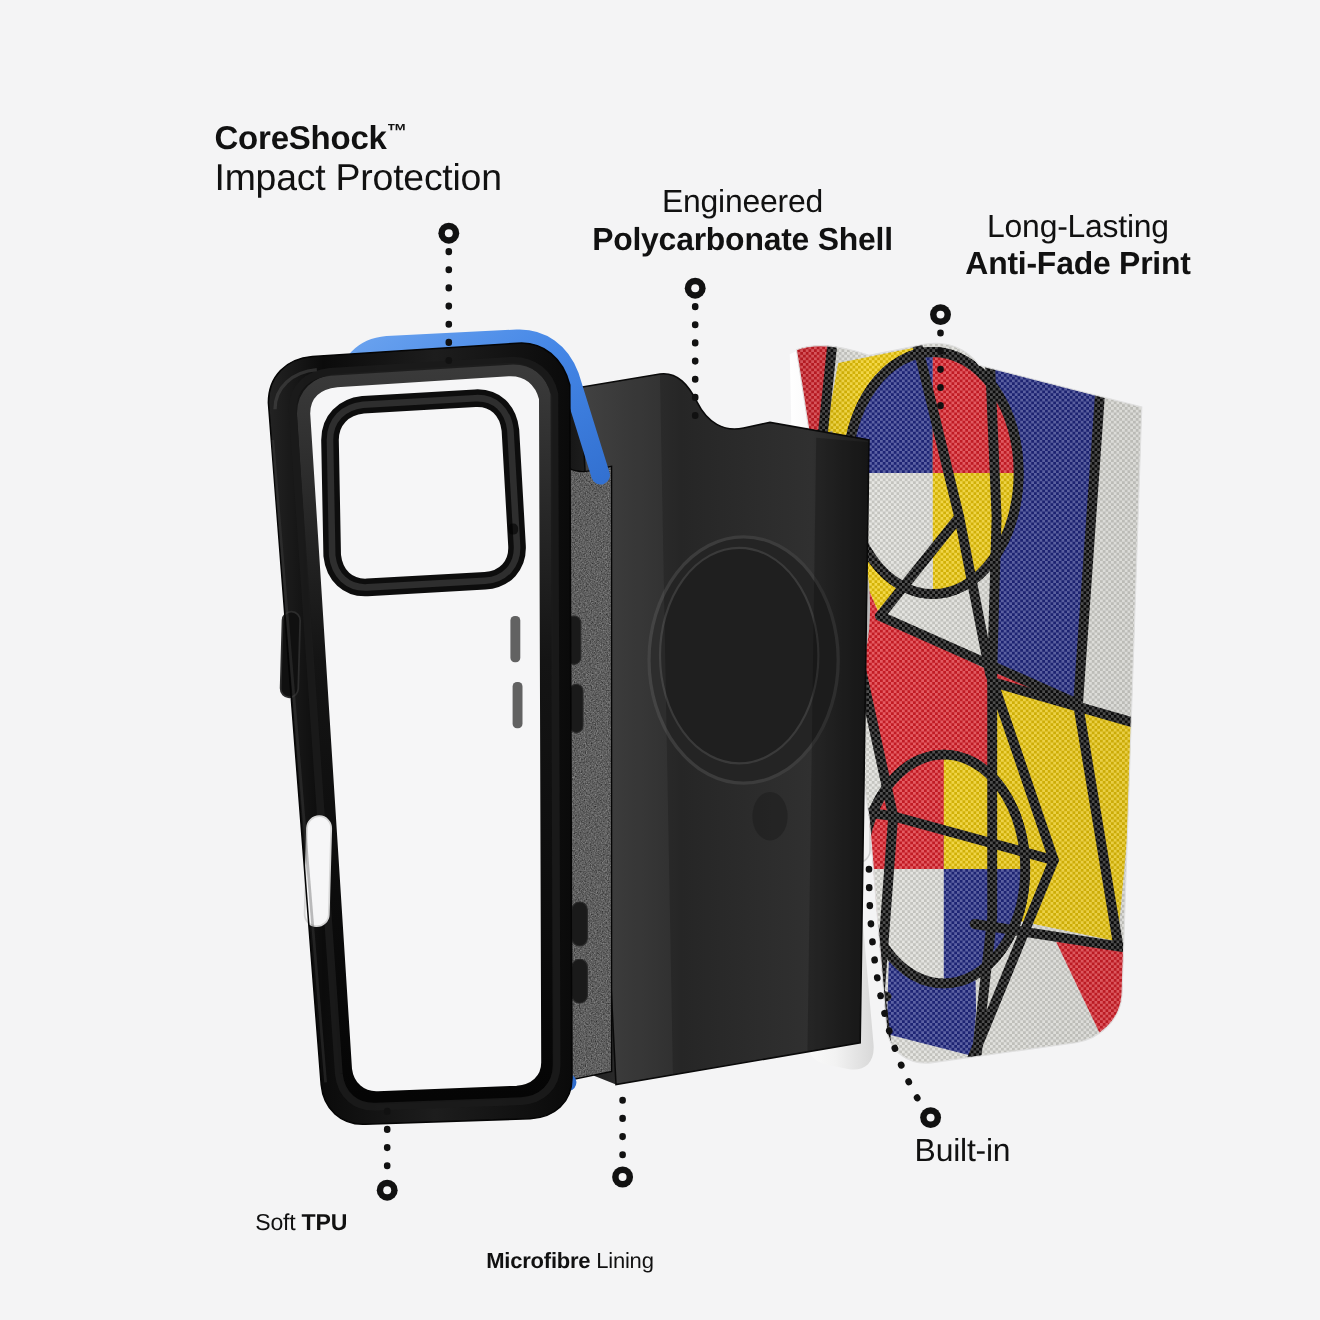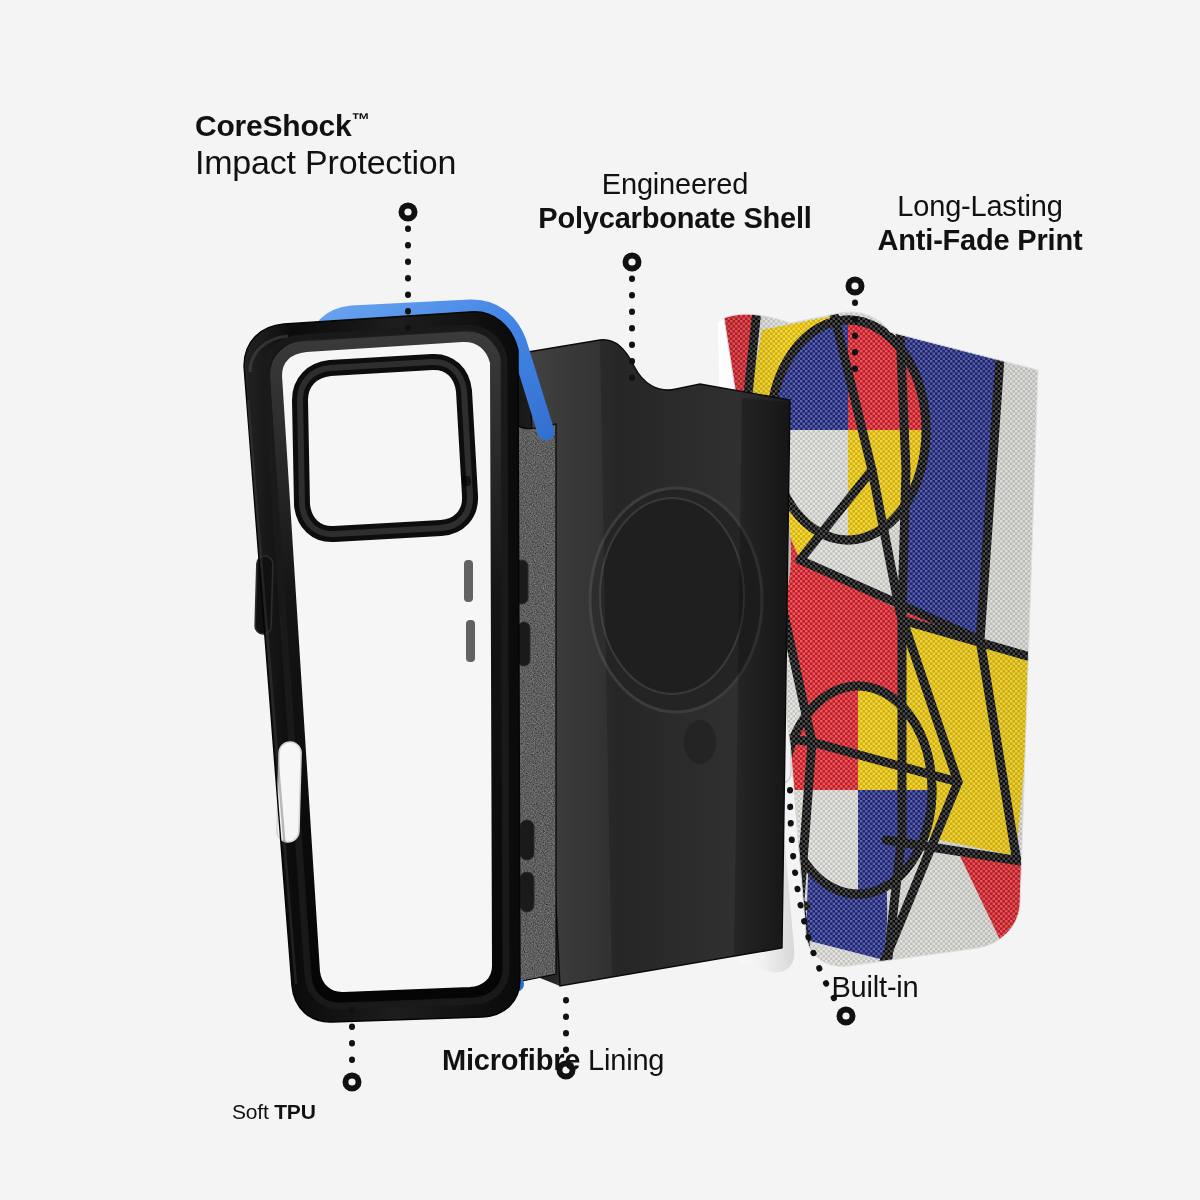--- a/index.html
+++ b/index.html
@@ -66,26 +66,26 @@
     transform: translateX(-50%);
     margin-left: 120px;
   }
 
   #co-tpu {
     left: 232px; top: 1100px;
     font-size: 21px;
   }
 
   #co-micro {
-    left: 442px; top: 1044px;
-    font-size: 29px;
+    left: 442px; top: 1136px;
+    font-size: 20px;
   }
 
   #co-magnets {
-    left: 875px; top: 971px;
+    left: 875px; top: 1030px;
     font-size: 29px;
     text-align: center;
     transform: translateX(-50%);
   }
   .sup {
     font-size: 0.62em;
     vertical-align: 0.55em;
     letter-spacing: 0;
   }
 </style>

